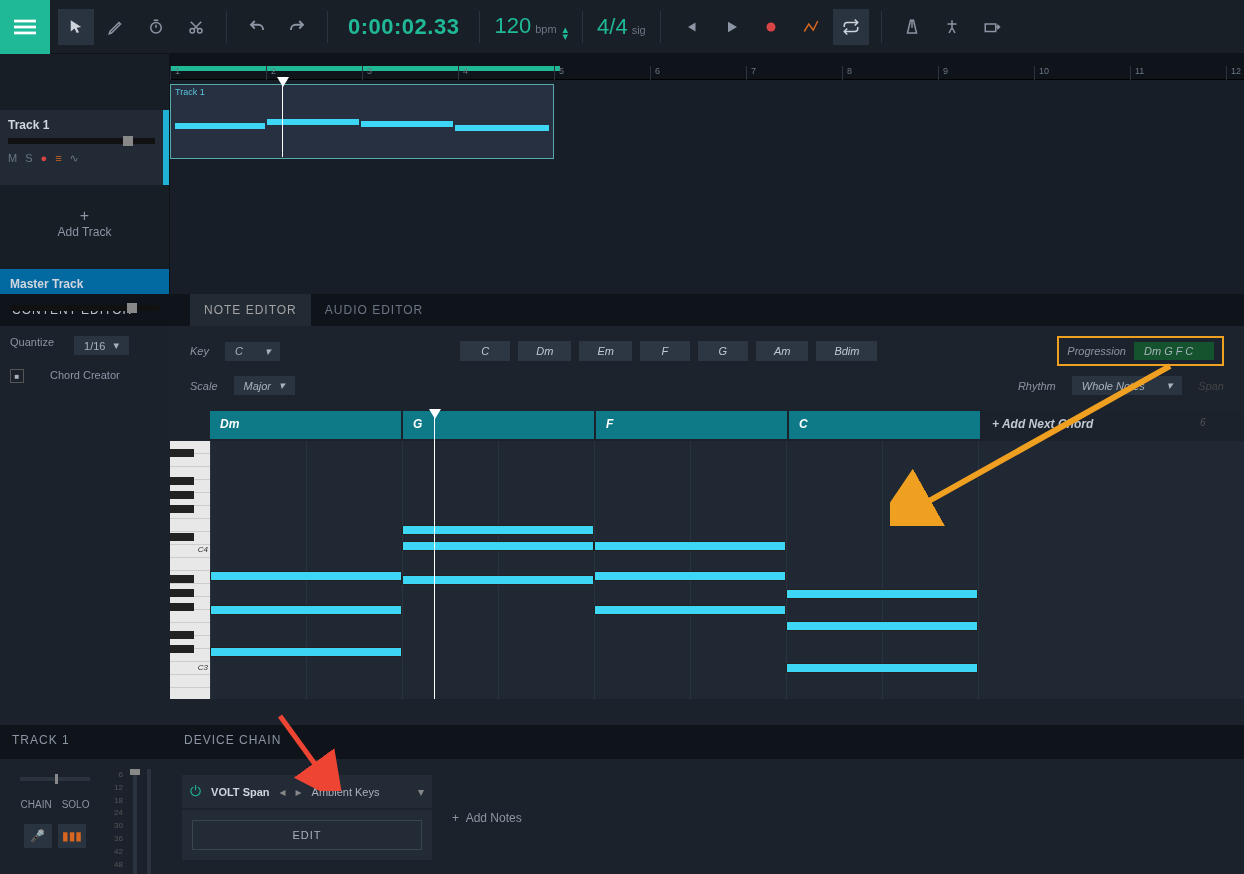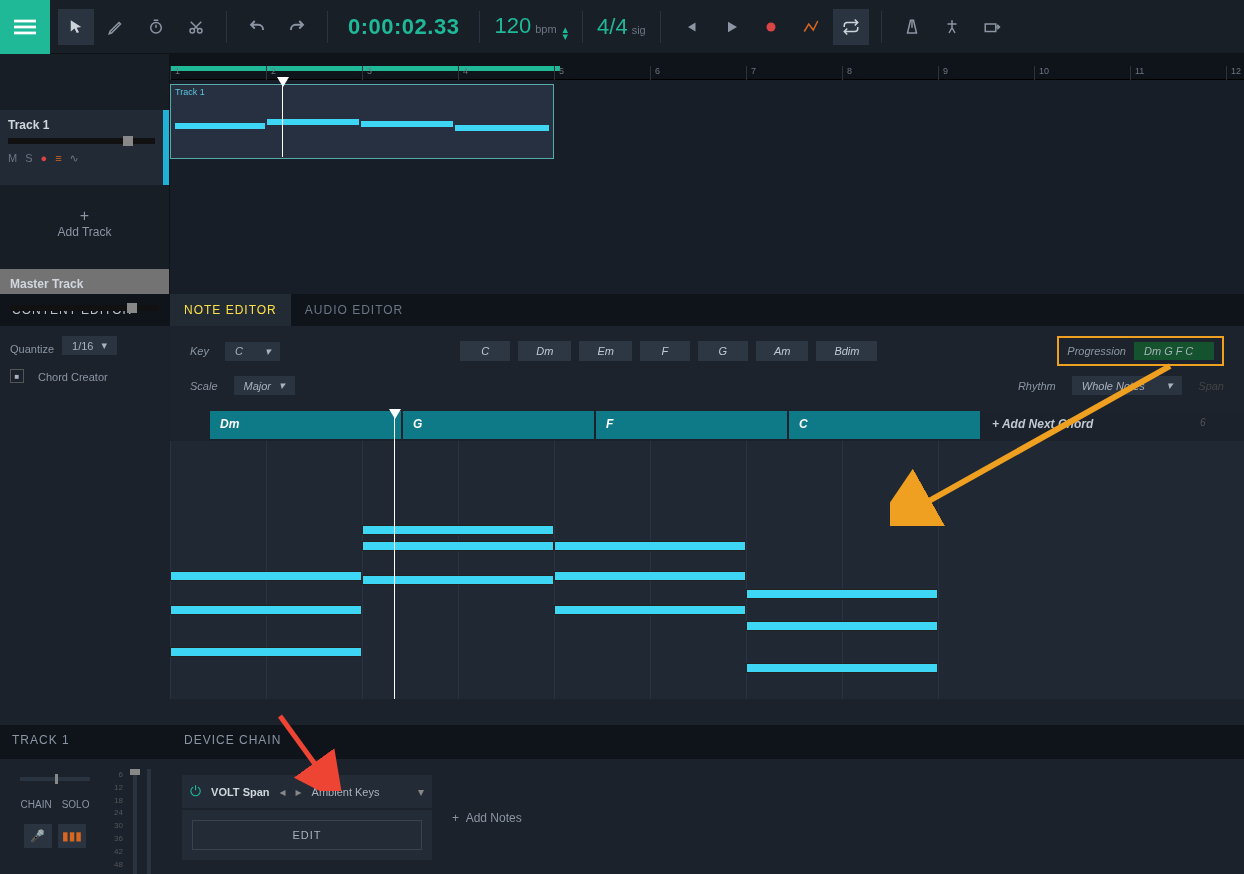--- a/index.html
+++ b/index.html
@@ -23,39 +23,39 @@
 .main-area { display: flex; height: 240px; }
 .track-panel { width: 170px; background: #181e26; border-right: 1px solid #0f1318; }
 .track-header { background: #222a35; padding: 8px; height: 75px; margin-top: 30px; border-right:6px solid #1fb2d6; position:relative; top:-2px;}
 .track-name { color: #d0d6dd; font-size: 12px; font-weight: bold; margin-bottom: 6px; }
 .track-volume { height: 6px; background: #111; margin-bottom: 8px; position: relative; }
 .track-volume .knob { position: absolute; right: 22px; top: -2px; width: 10px; height: 10px; background: #888; }
 .track-btns { display: flex; gap: 8px; font-size: 11px; }
 .track-btns span { color: #6b7584; cursor: pointer; }
 .add-track { text-align: center; padding: 20px 0; color: #8b95a3; cursor: pointer; }
 .add-track .plus { font-size: 16px; }
-.master-track { background: #737373; padding: 8px 10px; color: #d0d6dd; font-size: 12px; font-weight: bold; margin-top:10px; }
+.master-track { background: #0369a1; padding: 8px 10px; color: #d0d6dd; font-size: 12px; font-weight: bold; margin-top:10px; }
 .arrange { flex: 1; background: #181e27; position: relative; }
 .ruler-top { height: 12px; background: #0f141a; }
 .ruler { height: 14px; background: #0f141a; position: relative; border-bottom: 1px solid #000; }
 .ruler-tick { position: absolute; top: 0; height: 14px; border-left: 1px solid #2a3340; font-size: 9px; padding-left: 4px; color: #6b7584; }
 .loop-region { position: absolute; top: 0; height: 5px; background: #1fb998; }
 .clip { position: absolute; background: #263040; border: 1px solid #5aa; top:4px; }
 .clip-label { font-size: 9px; color: #5bc5e0; padding: 2px 4px; }
 .clip-wave { height: 60px; position: relative; }
 .wave-line { position: absolute; background: #3dd6f5; height: 6px; }
 .playhead { position: absolute; top: 0; bottom: 0; width: 1px; background: #fff; }
 .playhead::before { content: ''; position: absolute; top: -2px; left: -5px; width: 0; height: 0; border-left: 6px solid transparent; border-right: 6px solid transparent; border-top: 10px solid #fff; }
 .content-editor-head { background: #0f141a; padding: 0 12px; height: 32px; display: flex; align-items: center; width:170px; color: #b8c0ca; font-size: 12px; letter-spacing: 1px; }
 .editor-tabs { background: #0f141a; height: 32px; display: flex; align-items: center; padding: 0; flex:1;}
 .editor-tab { padding: 0 14px; height:32px; display:flex; align-items:center; color: #6b7584; font-size: 12px; letter-spacing: 1px; cursor: pointer; }
-.editor-tab.active { color: #fde047; background: #222a34; }
+.editor-tab.active { color: #a3a3a3; background: #222a34; margin-left: 20px; }
 .middle { display: flex; }
 .side-controls { width: 170px; background: #1b222c; padding: 10px; }
-.control-row { display: flex; align-items: flex-end; margin-bottom: 14px; gap:8px; }
+.control-row { display: flex; align-items: flex-start; margin-bottom: 14px; gap:20px; }
 .control-label { font-size: 11px; color: #8b95a3; }
 .dropdown { background: #2a3340; padding: 3px 10px; font-size: 11px; color: #aab2bd; display: flex; align-items: center; gap: 8px; cursor: pointer; }
 .checkbox { width: 14px; height: 14px; border: 1px solid #555; display: inline-flex; align-items: center; justify-content: center; margin-right: 6px; }
 .checkbox.checked::after { content: '■'; font-size: 8px; color: #aab2bd; }
 .chord-area { flex: 1; background: #1c232d; }
 .chord-controls { padding: 10px 20px; display: flex; align-items: center; gap: 16px; }
 .chord-btn-row { display: flex; gap: 8px; flex: 1; justify-content: center; }
 .chord-btn { background: #2d3643; padding: 4px 18px; font-size: 11px; color: #c0c8d2; cursor: pointer; min-width: 50px; text-align: center; }
 .chord-track { background: #1b222c; height: 30px; display: flex; position: relative; margin-top: 6px; }
 .chord-block { background: #0e7a87; color: white; font-weight: bold; font-size: 12px; padding: 6px 10px; border-right: 1px solid #1b222c; height:28px; position:absolute; top:0; }
@@ -322,20 +322,34 @@
     </div>
     <div class="chord-track" style="margin-left:40px;">
       <div class="chord-block" style="left:0;width:192px;">Dm</div>
       <div class="chord-block" style="left:193px;width:192px;">G</div>
       <div class="chord-block" style="left:386px;width:192px;">F</div>
       <div class="chord-block" style="left:579px;width:192px;">C</div>
       <div class="add-chord" style="left:772px;">+ Add Next Chord</div>
       <span style="position:absolute;left:990px;top:6px;font-size:10px;color:#555;">6</span>
     </div>
     <div class="piano-roll">
+      <div class="piano-keys" style="background:repeating-linear-gradient(#e8e8e8 0,#e8e8e8 12px,#ccc 12px,#ccc 13px);">
+        <div style="position:absolute;left:0;width:24px;height:8px;background:#222;top:8px;"></div>
+        <div style="position:absolute;left:0;width:24px;height:8px;background:#222;top:36px;"></div>
+        <div style="position:absolute;left:0;width:24px;height:8px;background:#222;top:50px;"></div>
+        <div style="position:absolute;left:0;width:24px;height:8px;background:#222;top:64px;"></div>
+        <div style="position:absolute;left:0;width:24px;height:8px;background:#222;top:92px;"></div>
+        <div style="position:absolute;left:0;width:24px;height:8px;background:#222;top:134px;"></div>
+        <div style="position:absolute;left:0;width:24px;height:8px;background:#222;top:148px;"></div>
+        <div style="position:absolute;left:0;width:24px;height:8px;background:#222;top:162px;"></div>
+        <div style="position:absolute;left:0;width:24px;height:8px;background:#222;top:190px;"></div>
+        <div style="position:absolute;left:0;width:24px;height:8px;background:#222;top:204px;"></div>
+        <span class="key-label" style="top:104px;">C4</span>
+        <span class="key-label" style="top:222px;">C3</span>
+      </div>
       <div class="roll-grid">
         <div class="grid-col" style="left:0;"></div>
           <div class="grid-col" style="left:96px;"></div>
           <div class="grid-col" style="left:192px;"></div>
           <div class="grid-col" style="left:288px;"></div>
           <div class="grid-col" style="left:384px;"></div>
           <div class="grid-col" style="left:480px;"></div>
           <div class="grid-col" style="left:576px;"></div>
           <div class="grid-col" style="left:672px;"></div>
           <div class="grid-col" style="left:768px;"></div>

